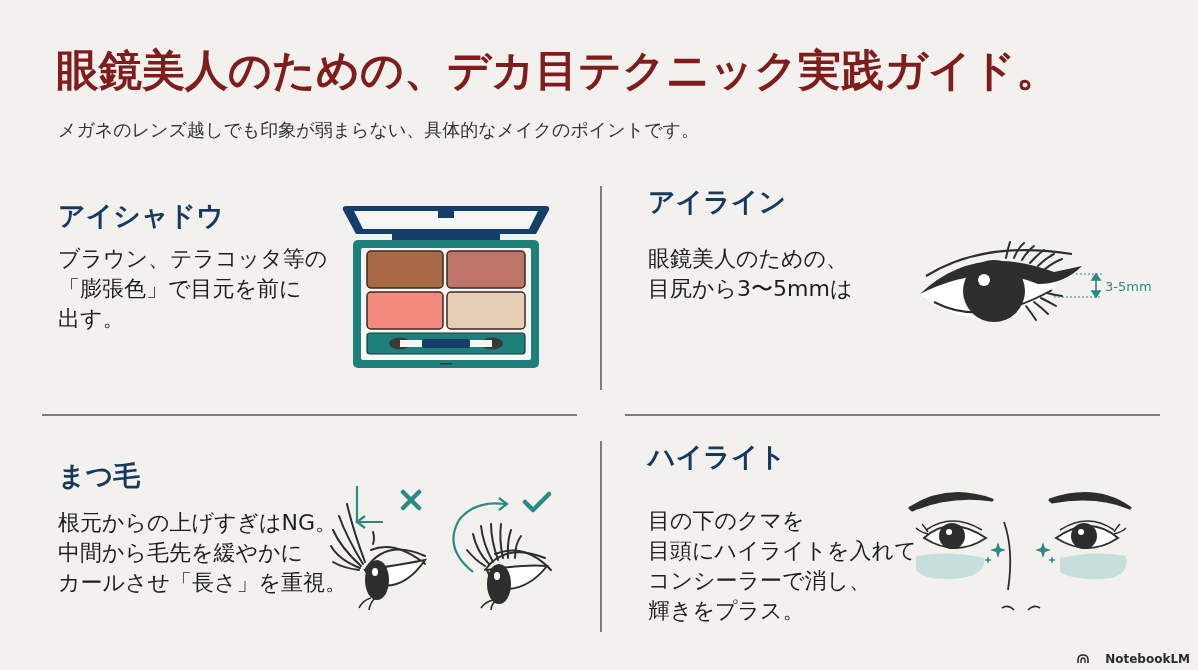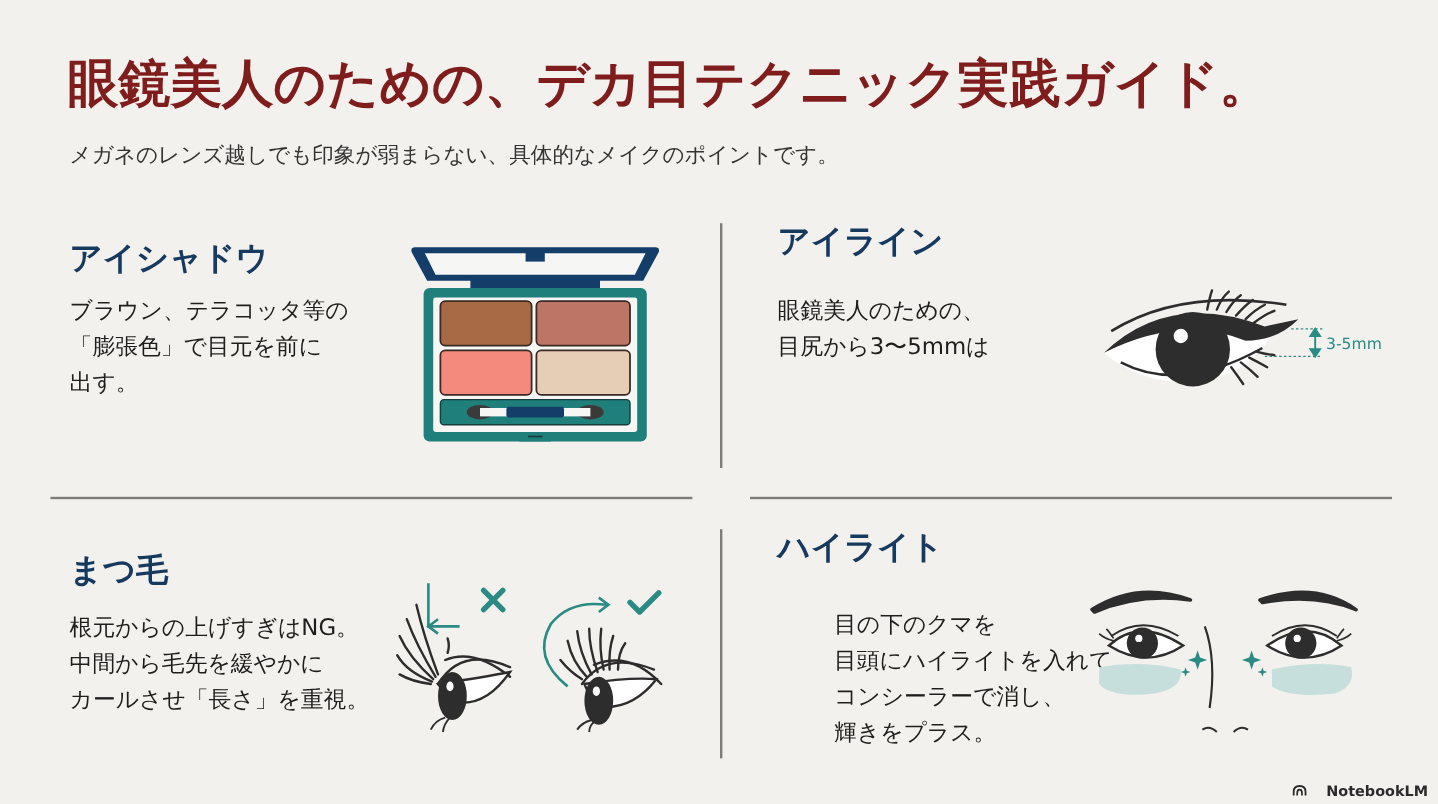--- a/index.html
+++ b/index.html
@@ -19,21 +19,21 @@
     position: absolute; left: 58px; top: 112px;
     font-size: 18px; color: #333; white-space: nowrap; line-height: 36px;
   }
   .divider-v { position: absolute; width: 2px; background: #7d7d7a; }
   .divider-h { position: absolute; height: 2px; background: #7d7d7a; }
   .sec-title {
     position: absolute; font-size: 27px; font-weight: bold; color: #15395f;
     white-space: nowrap; line-height: 36px;
   }
   .sec-body {
-    position: absolute; font-size: 19px; color: #1e1e1e; line-height: 30px;
+    position: absolute; font-size: 22px; color: #1e1e1e; line-height: 30px;
     white-space: nowrap;
   }
   .sec-body div { height: 30px; }
   .illus { position: absolute; }
   .brand {
     position: absolute; right: 8px; bottom: 4px; font-size: 12px; color: #2a2a2a;
     display: flex; align-items: center; gap: 16px; font-weight: bold;
   }
 </style>
 </head>
@@ -182,21 +182,21 @@
       <g stroke="#2d2d2d" stroke-width="1.6" fill="none">
         <path d="M168,120 Q160,122 156,128"></path>
         <path d="M172,120 Q166,124 166,130"></path>
       </g>
     </g>
   </svg>
 </section>
 
 <section>
   <div class="sec-title" style="left:648px; top:439px;">ハイライト</div>
-  <div class="sec-body" style="left:648px; top:506px;margin-left:47px;">
+  <div class="sec-body" style="left:648px; top:506px;">
     <div>目の下のクマを</div>
     <div>目頭にハイライトを入れて</div>
     <div>コンシーラーで消し、</div>
     <div>輝きをプラス。</div>
   </div>
   <svg class="illus" style="left:900px; top:480px;" width="260" height="140" viewBox="0 0 260 140">
 
     <path d="M10,28 Q48,4 92,20 Q50,14 12,30 Z" fill="#2d2d2d" stroke="#2d2d2d" stroke-width="3" stroke-linejoin="round"></path>
     <path d="M150,20 Q196,4 230,28 Q196,14 152,22 Z" fill="#2d2d2d" stroke="#2d2d2d" stroke-width="3" stroke-linejoin="round"></path>
 

